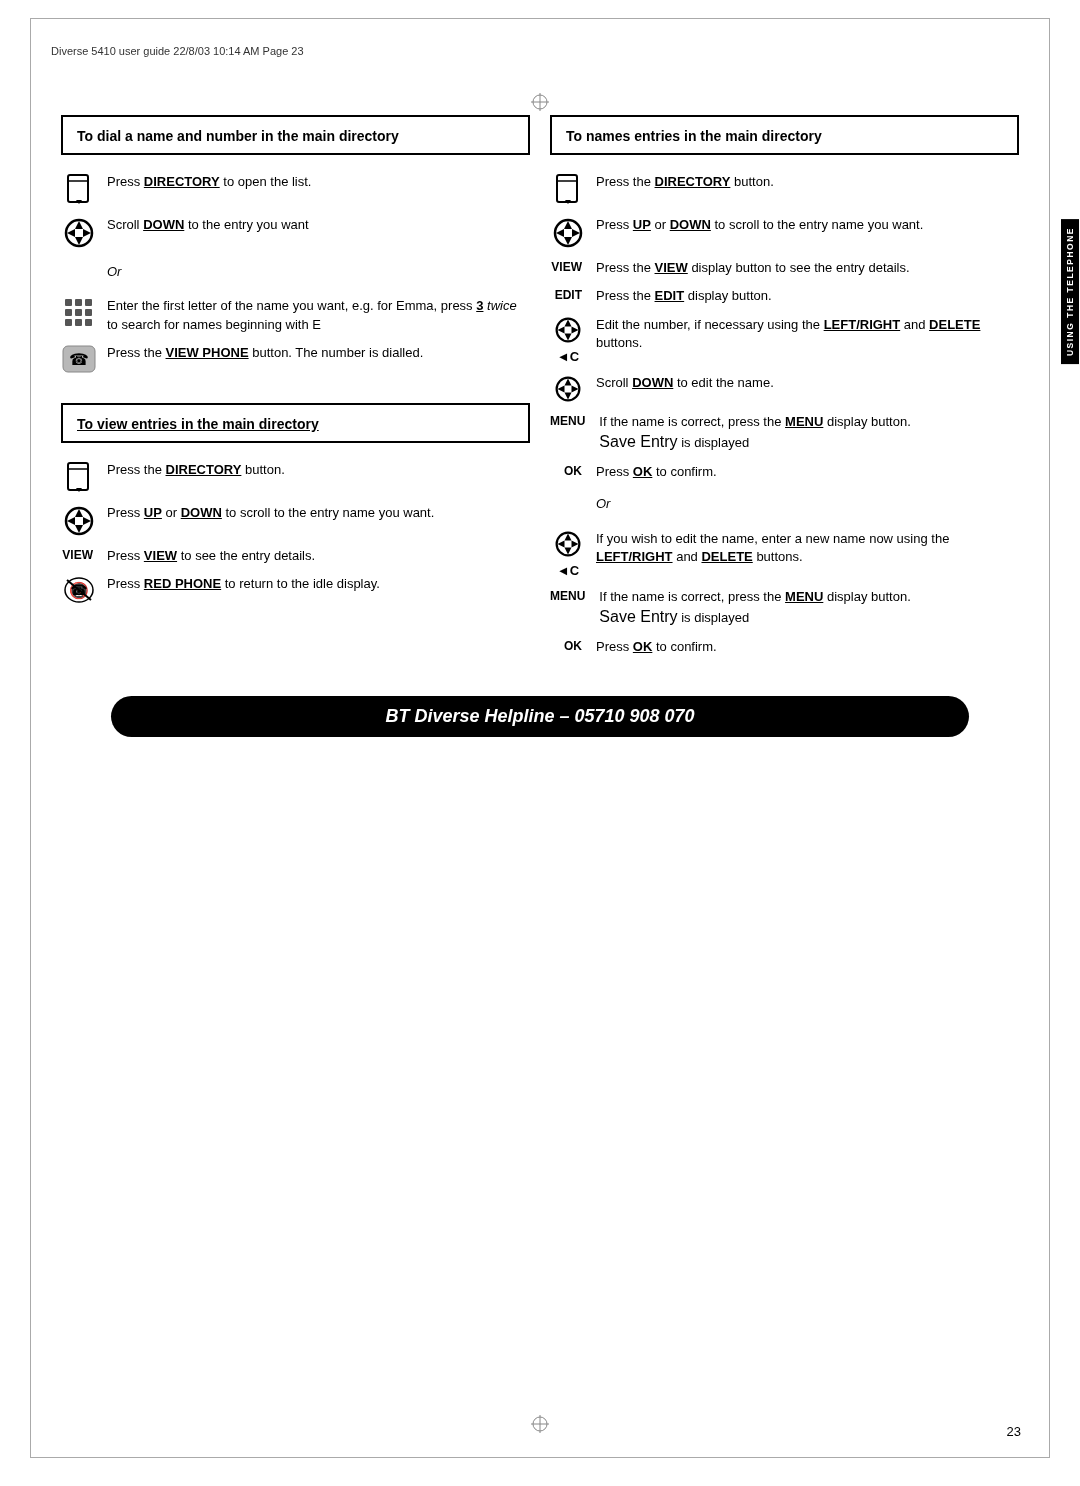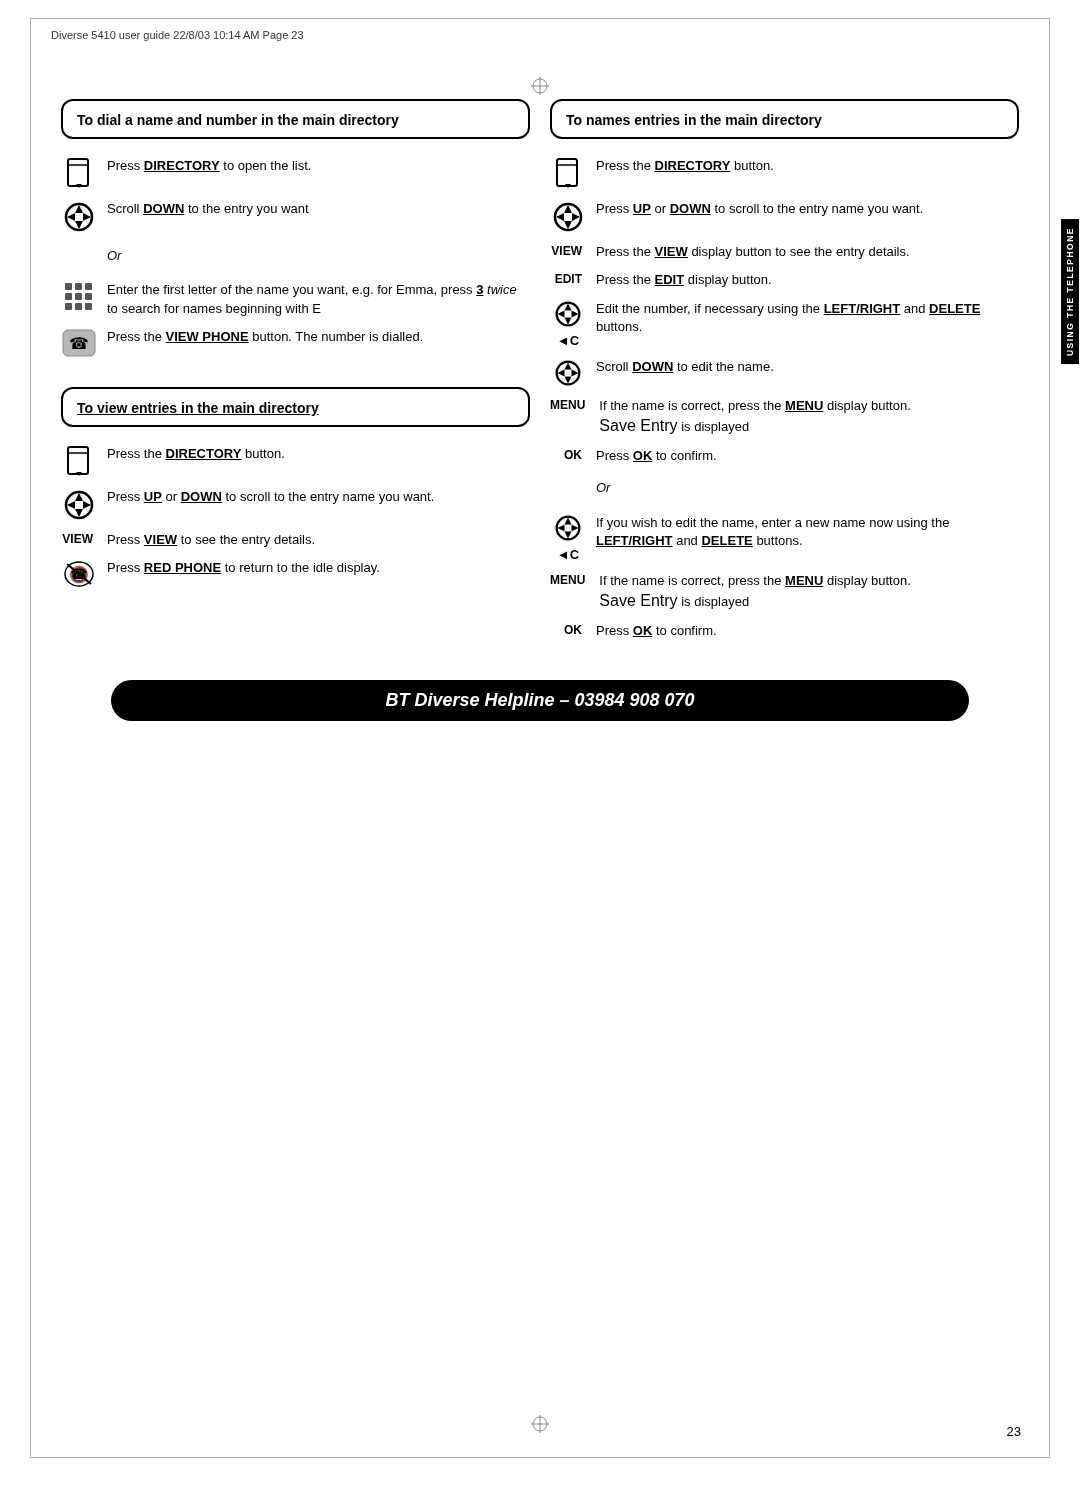--- a/index.html
+++ b/index.html
@@ -8,21 +8,21 @@
       font-family: Arial, Helvetica, sans-serif;
       font-size: 13px;
       color: #000;
       width: 1080px;
       min-height: 1486px;
       position: relative;
     }
     .page-border {
       border: 1px solid #aaa;
       margin: 18px 30px;
-      padding: 10px 20px 20px 20px;
+      padding: 26px 20px 20px 20px;
       min-height: 1440px;
       position: relative;
     }
     .header-line {
       font-size: 11px;
       color: #333;
       text-align: center;
       margin-bottom: 30px;
       border-bottom: none;
       padding-bottom: 6px;
@@ -39,21 +39,21 @@
       padding: 0 10px;
     }
     .left-col {
       flex: 1;
     }
     .right-col {
       flex: 1;
     }
     .section-box {
       border: 2.5px solid #000;
-      border-radius: 12px;
+      border-radius: 0;
       padding: 10px 14px 8px 14px;
       margin-bottom: 18px;
       position: relative;
     }
     .section-box h2 {
       font-size: 14px;
       font-weight: bold;
       margin: 0;
       line-height: 1.3;
     }
@@ -395,21 +395,21 @@
       </ul>
 
     </div>
   </div>
 
   <div class="side-tab-container">
     <span>USING THE TELEPHONE</span>
   </div>
 
   <div class="footer-bar">
-    <span>BT Diverse Helpline – 03984 908 070</span>
+    <span>BT Diverse Helpline – 05710 908 070</span>
   </div>
 
   <div class="bottom-crosshair">
     <svg width="18" height="18" viewBox="0 0 18 18">
         <circle cx="9" cy="9" r="7" fill="none" stroke="#888" stroke-width="1"></circle>
         <line x1="9" y1="0" x2="9" y2="18" stroke="#888" stroke-width="1"></line>
         <line x1="0" y1="9" x2="18" y2="9" stroke="#888" stroke-width="1"></line>
       </svg>
   </div>
 

